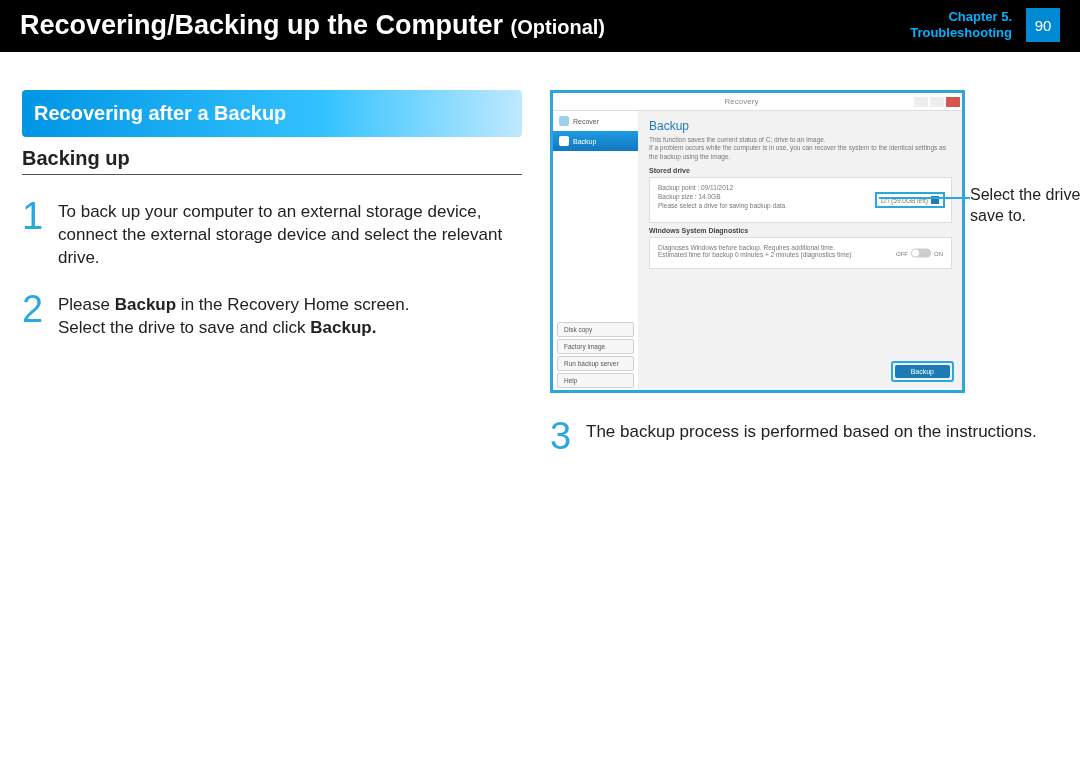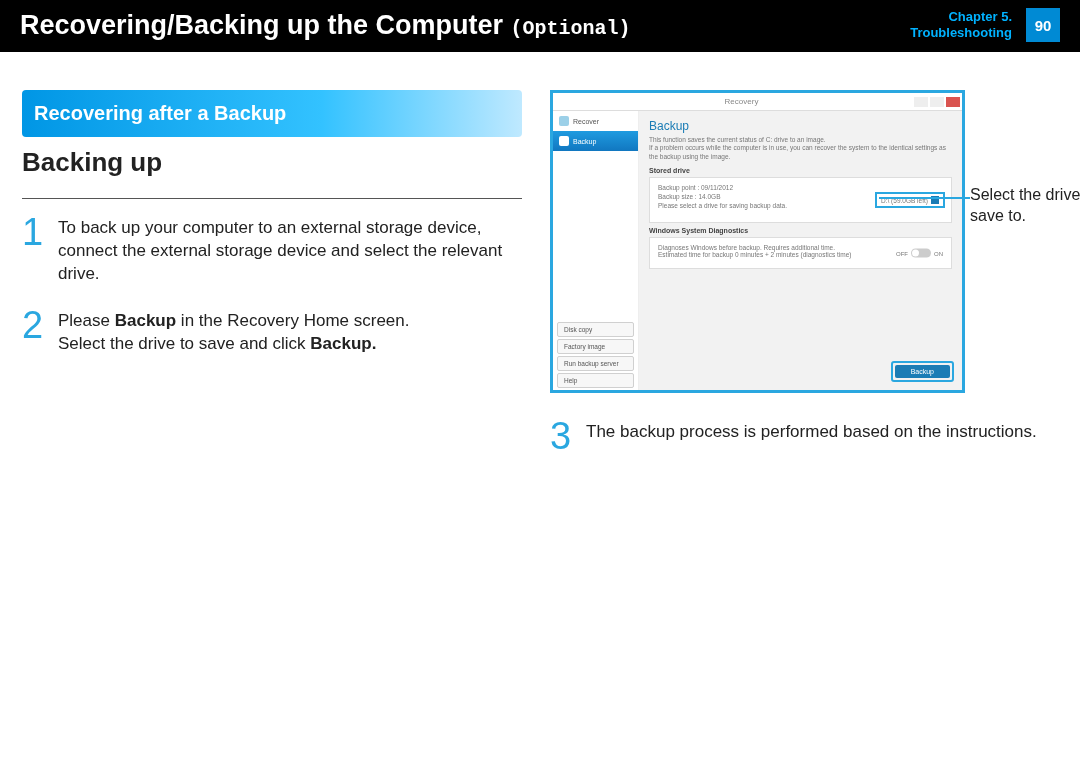--- a/index.html
+++ b/index.html
@@ -13,41 +13,41 @@
   }
   .header-bar {
     background: #000;
     color: #fff;
     padding: 8px 20px 10px 20px;
     display: flex;
     justify-content: space-between;
     align-items: center;
   }
   .header-title { font-size: 27px; font-weight: bold; }
-  .header-title .opt { font-size: 20px; font-weight: 600; font-family: Liberation Mono, monospace; }
+  .header-title .opt { font-size: 20px; font-weight: 600; }
   .header-right { display: flex; align-items: center; gap: 14px; margin-left: 7px; }
   .chapter { color: #00b2ff; font-size: 13px; text-align: right; font-weight: 600; line-height: 1.2; }
   .page-badge {
     background: #008ad4; color: #fff; width: 34px; height: 34px;
     display: flex; align-items: center; justify-content: center;
-    font-size: 15px; font-weight: 700;
+    font-size: 15px; font-weight: 400;
   }
   .content { padding: 38px 22px 0 22px; display: flex; gap: 28px; }
   .col-left { width: 500px; }
   .col-right { flex: 1; }
   .section-banner {
     background: linear-gradient(90deg,#0096e5 0%,#33c2ff 60%,#bfe9ff 100%);
     color: #fff; font-size: 20px; font-weight: 700;
     padding: 12px 12px; border-radius: 4px; margin-bottom: 10px;
     width: 500px;
   }
   .para { font-size: 17px; color: #222; line-height: 1.35; margin-bottom: 30px; }
   .subhead {
-    font-size: 26px; font-weight: 700; color: #222;
-    border-bottom: 1px solid #555; padding-bottom: 20px; margin-bottom: 16px;
+    font-size: 20px; font-weight: 700; color: #222;
+    border-bottom: 1px solid #555; padding-bottom: 4px; margin-bottom: 24px;
   }
   .step { display: flex; gap: 12px; margin-bottom: 22px; }
   .step-num { font-size: 38px; color: #2aa7e0; font-weight: 300; line-height: 0.9; min-width: 24px; }
   .step-text { font-size: 17px; color: #222; line-height: 1.35; padding-top: 2px; }
   .step-text b { font-weight: 700; }
   .note {
     background: #e6f2f9; padding: 10px 14px; display: flex; align-items: center; gap: 10px;
     font-size: 16px; color: #222;
   }
   .note-icon svg { width: 24px; height: 20px; }

